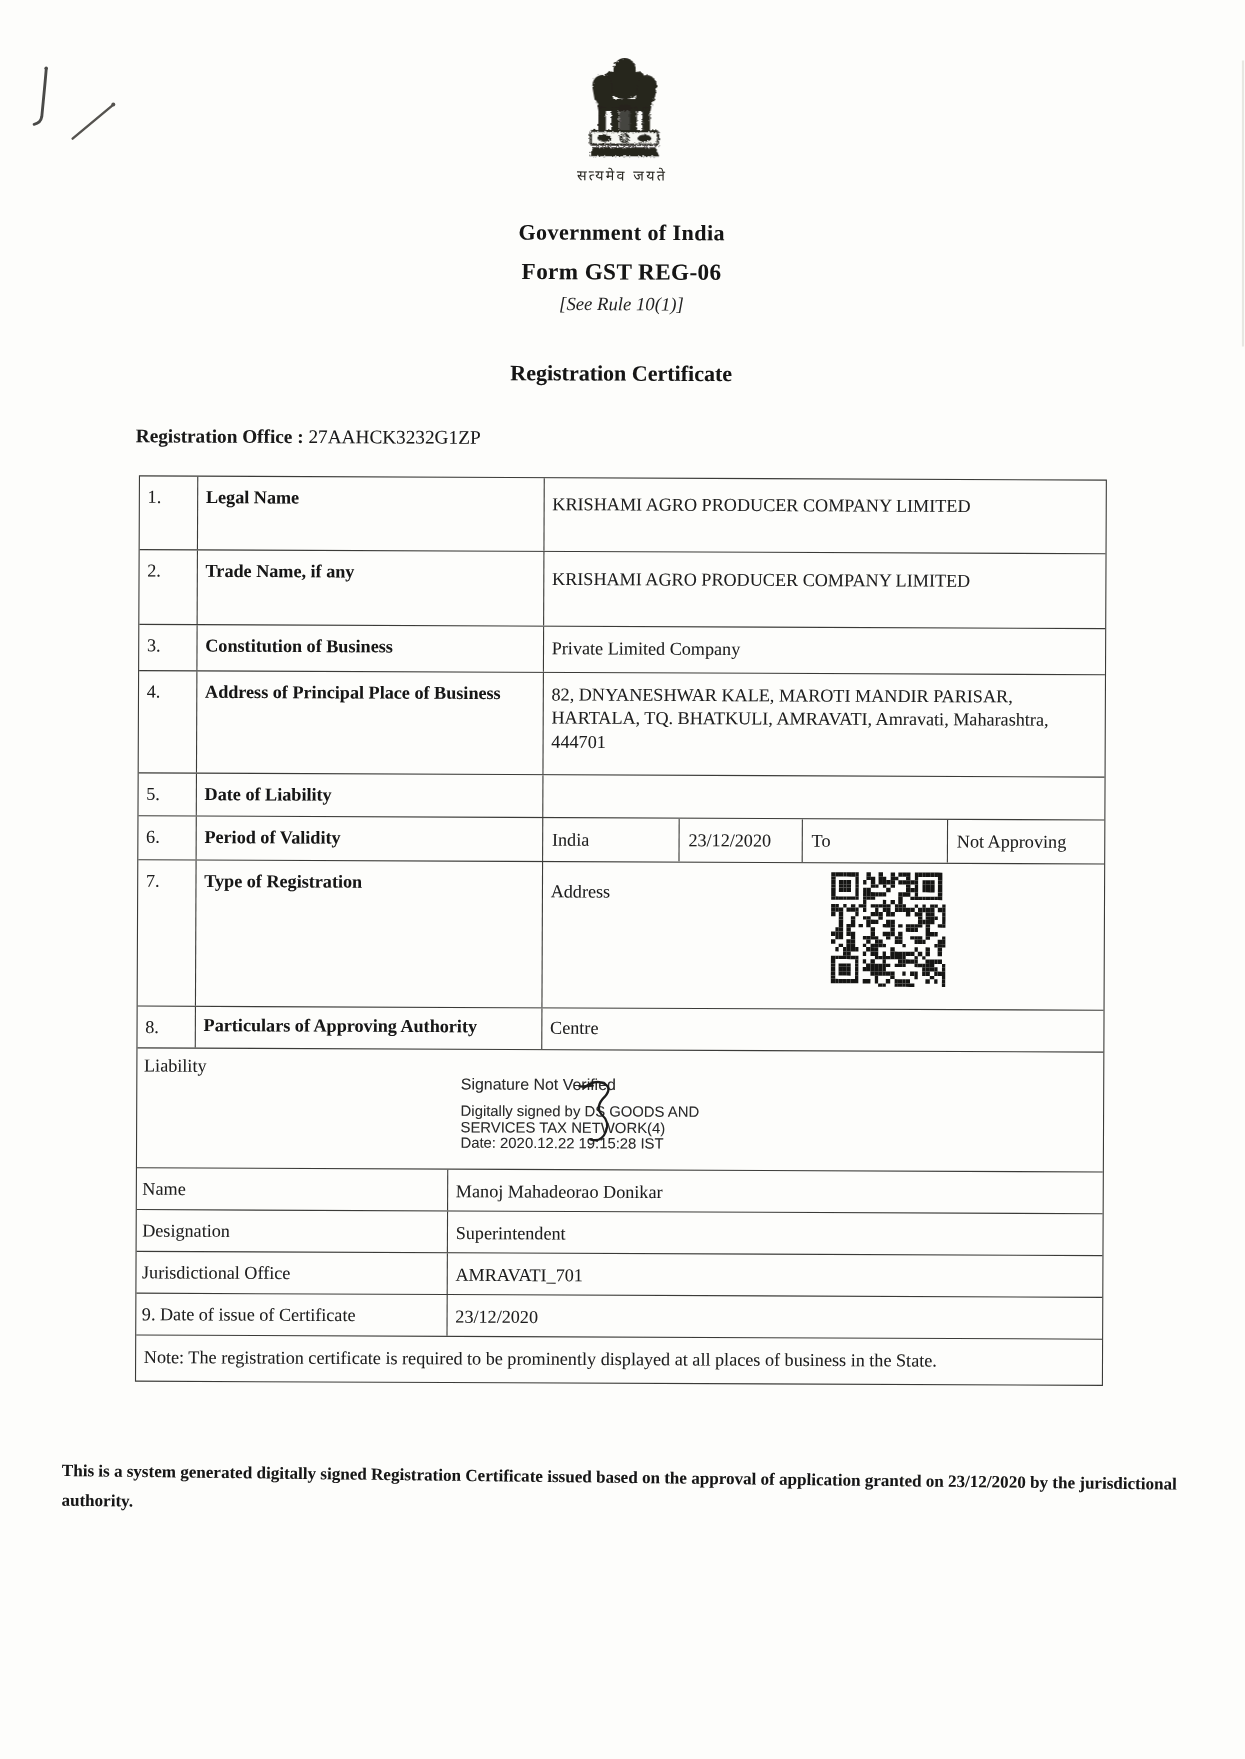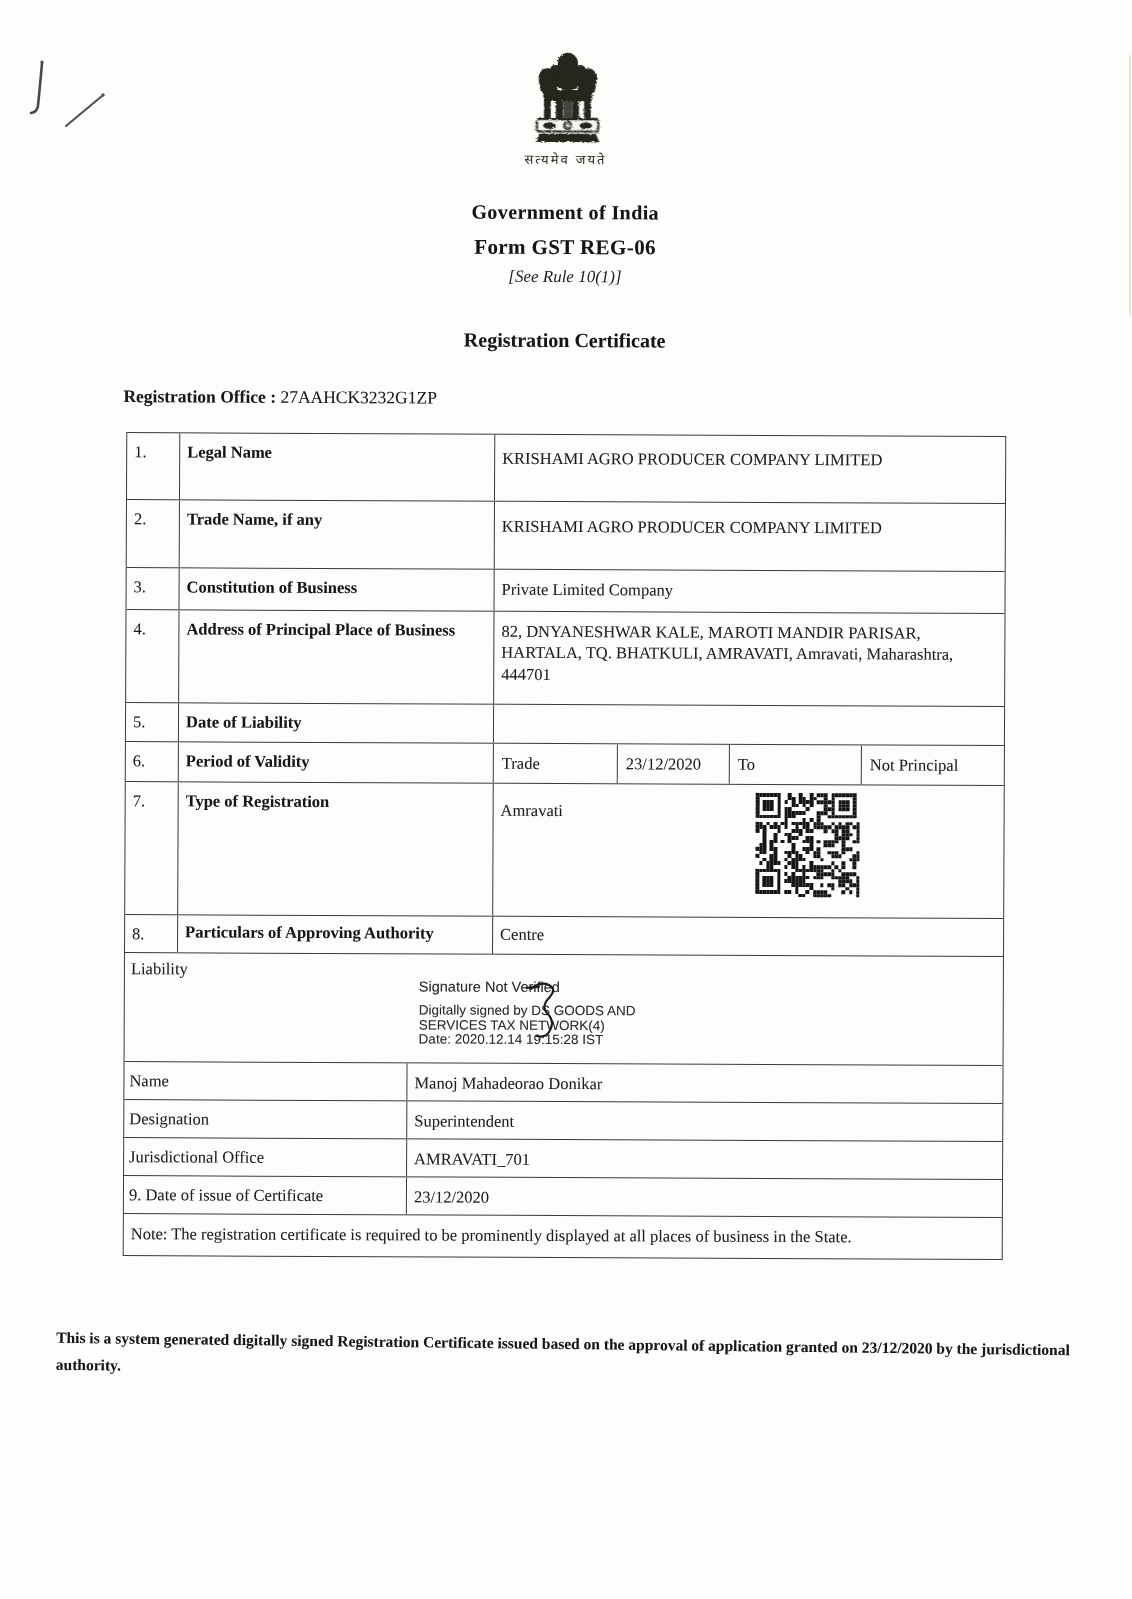--- a/index.html
+++ b/index.html
@@ -159,32 +159,32 @@
       <div class="trow" style="height:39px">
         <div class="cell c-sno">5.</div>
         <div class="cell c-lbl">Date of Liability</div>
         <div class="cell c-val"></div>
       </div>
 
       <div class="trow" style="height:40px">
         <div class="cell c-sno">6.</div>
         <div class="cell c-lbl">Period of Validity</div>
         <div class="cell c-val nopad">
-          <div class="vc" style="width:123px">Trade</div>
+          <div class="vc" style="width:123px">India</div>
           <div class="vc" style="width:112px">23/12/2020</div>
           <div class="vc" style="width:132px">To</div>
-          <div class="vc" style="flex:1">Not Principal</div>
+          <div class="vc" style="flex:1">Not Approving</div>
         </div>
       </div>
 
       <div class="trow" style="height:133px">
         <div class="cell c-sno">7.</div>
         <div class="cell c-lbl">Type of Registration</div>
         <div class="cell c-val reg-cell">
-          <span>Amravati</span>
+          <span>Address</span>
           <div class="qr">
               <i style="left:0px;top:0px"></i>
               <i style="left:3.6px;top:0px"></i>
               <i style="left:7.2px;top:0px"></i>
               <i style="left:10.8px;top:0px"></i>
               <i style="left:14.4px;top:0px"></i>
               <i style="left:18px;top:0px"></i>
               <i style="left:21.6px;top:0px"></i>
               <i style="left:32.4px;top:0px"></i>
               <i style="left:43.2px;top:0px"></i>
@@ -605,21 +605,21 @@
         <div class="cell c-lbl" style="padding-top:7px">Particulars of Approving Authority</div>
         <div class="cell c-val" style="padding-top:7px">Centre</div>
       </div>
 
       <div class="trow sig-row">
         <span class="sig-label">Liability</span>
         <div class="sig-block">
           <div class="sig-nv">Signature Not Verified</div>
           <div class="sig-l">Digitally signed by DS GOODS AND</div>
           <div class="sig-l">SERVICES TAX NETWORK(4)</div>
-          <div class="sig-l">Date: 2020.12.14 19:15:28 IST</div>
+          <div class="sig-l">Date: 2020.12.22 19:15:28 IST</div>
         </div>
         <svg class="squiggle" width="70" height="78" viewBox="0 0 70 78">
           <path d="M8,16 Q18,8 26,12 Q34,16 27,24 Q18,33 24,40 Q32,47 28,56 Q24,66 14,63" fill="none" stroke="#1c1c1c" stroke-width="2.1" stroke-linecap="round"></path>
           <path d="M4,15 L16,14" fill="none" stroke="#1c1c1c" stroke-width="2.1" stroke-linecap="round"></path>
         </svg>
       </div>
 
       <div class="trow lower" style="height:38px">
         <div class="cell c-lbl2" style="padding-left:5px">Name</div>
         <div class="cell c-val">Manoj Mahadeorao Donikar</div>

